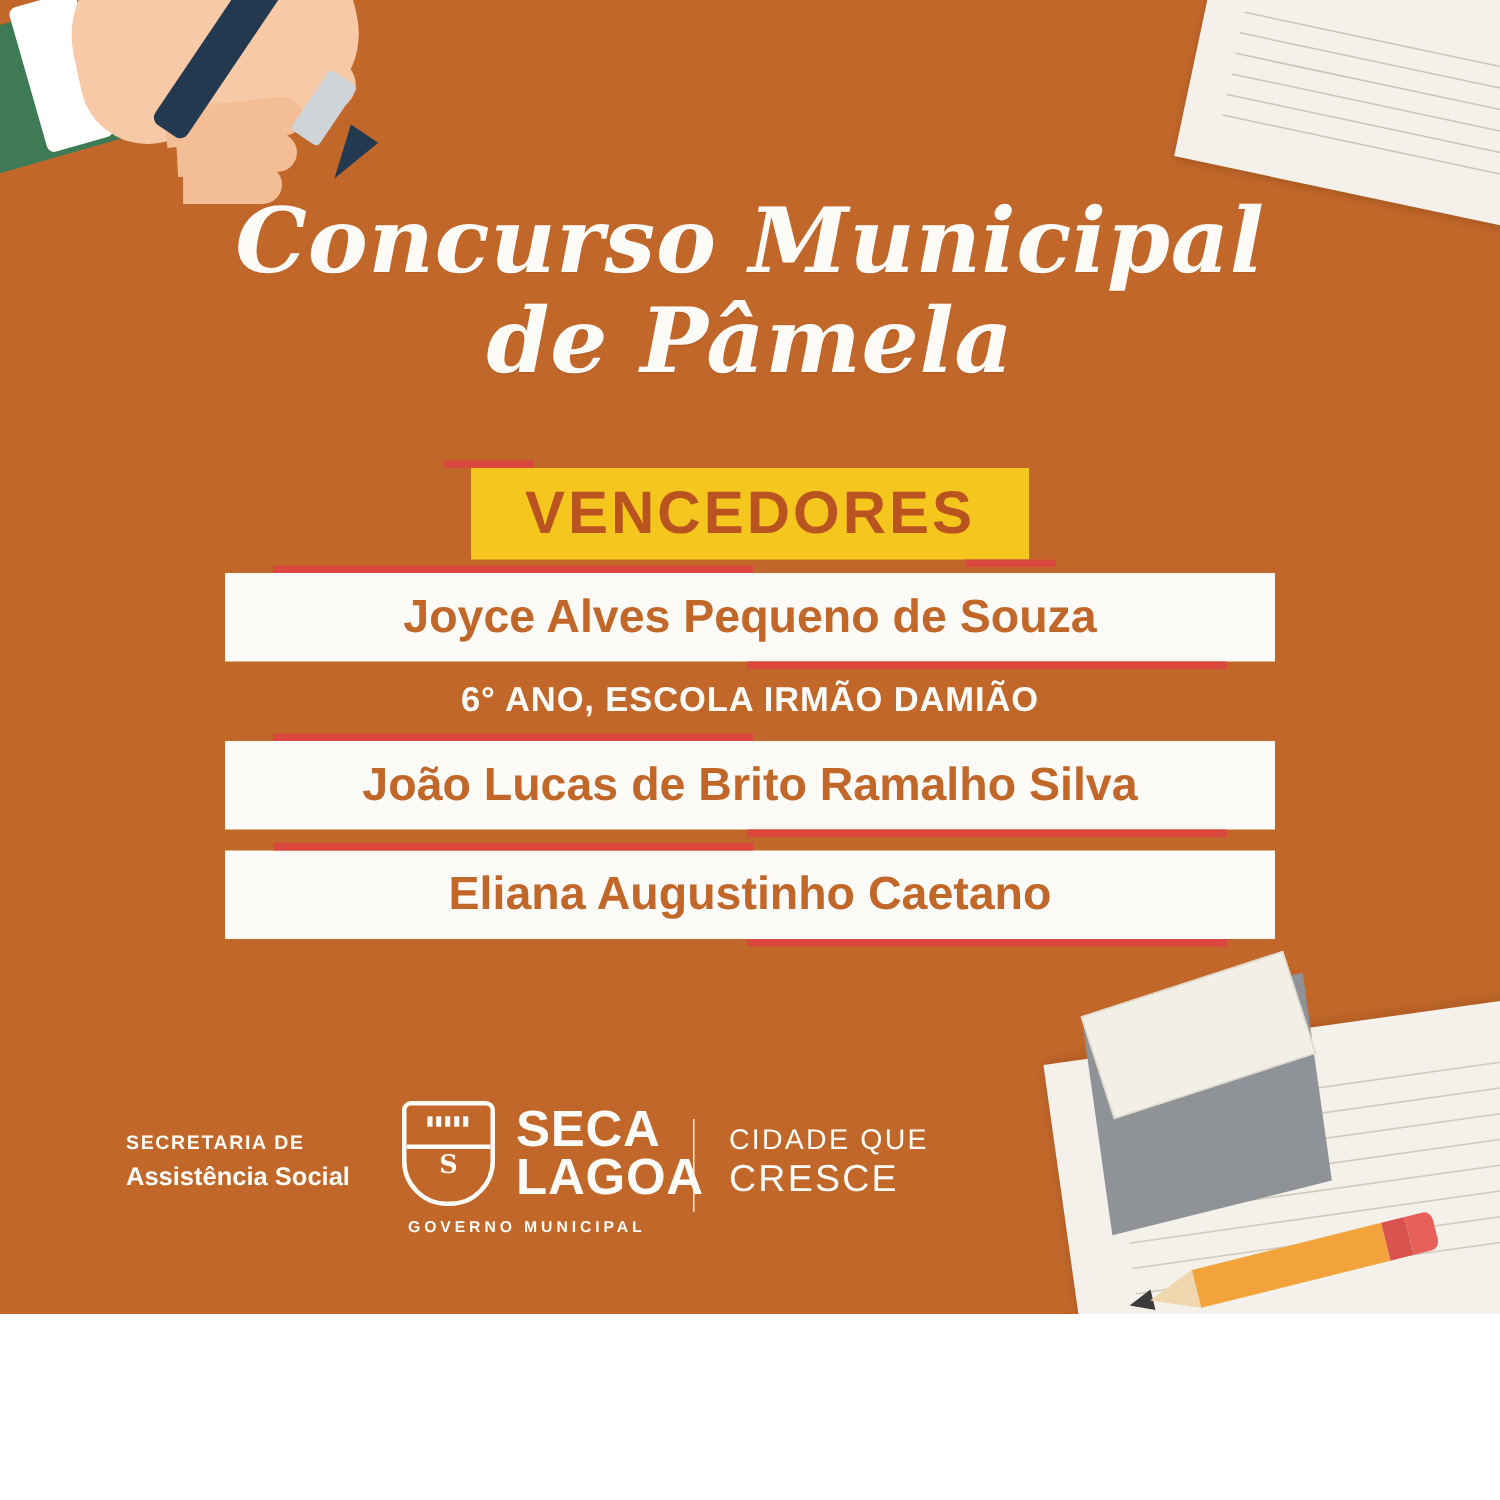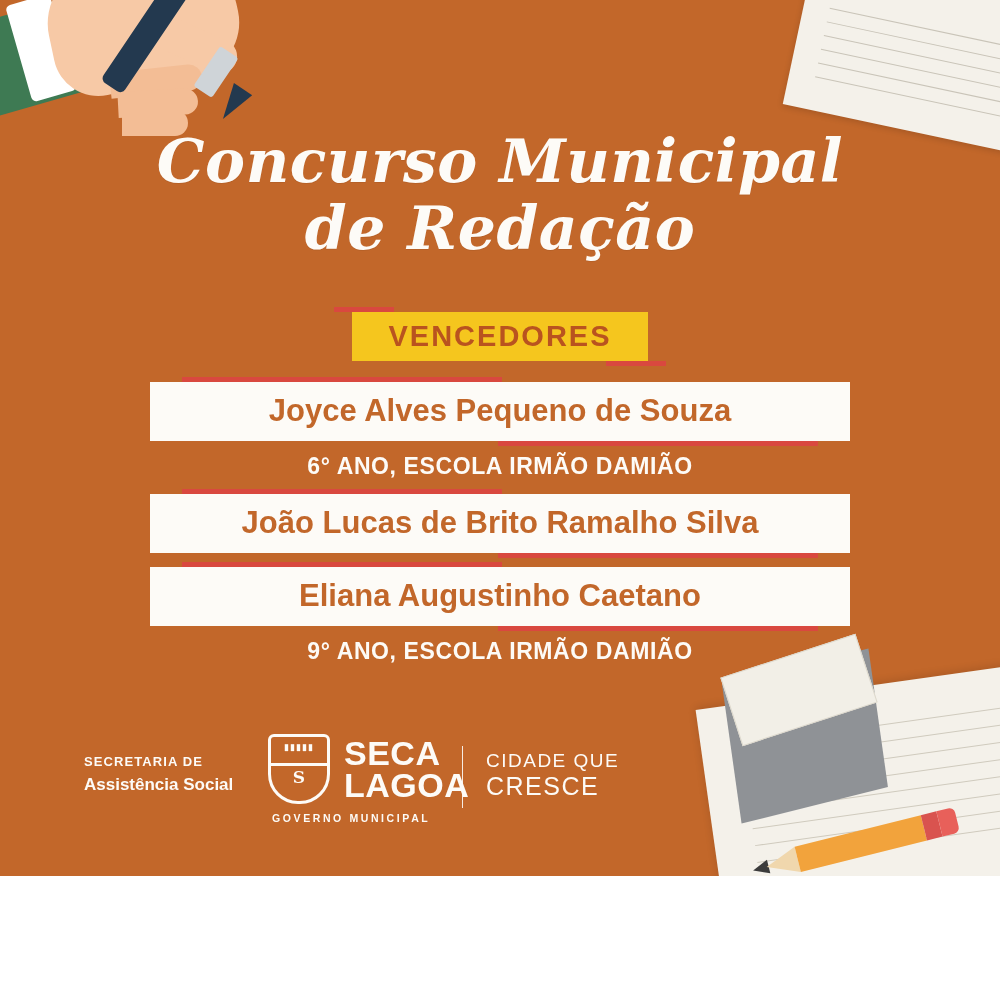--- a/index.html
+++ b/index.html
@@ -221,21 +221,21 @@
     top: 312px;
     left: 0;
     right: 0;
     text-align: center;
   }
   .badge {
     display: inline-block;
     position: relative;
     background: #f5c61e;
     color: #b9531f;
-    font-size: 29px;
+    font-size: 40px;
     font-weight: bold;
     letter-spacing: 2px;
     padding: 8px 36px 8px 36px;
   }
   .badge::before {
     content: "";
     position: absolute;
     left: -18px;
     top: -5px;
     width: 60px;
@@ -449,42 +449,41 @@
   <div class="pencil">
     <div class="lead"></div>
     <div class="tipwood"></div>
     <div class="body"></div>
     <div class="band"></div>
     <div class="eraser"></div>
   </div>
 
   <div class="title">
     <span>Concurso Municipal</span>
-    <span class="l2">de Redação</span>
+    <span class="l2">de Pâmela</span>
   </div>
 
   <div class="badge-wrap">
     <div class="badge">VENCEDORES</div>
   </div>
 
   <div class="winners">
 
     <div class="winner">
       <div class="name-bar">Joyce Alves Pequeno de Souza</div>
       <div class="school">6° ANO, ESCOLA IRMÃO DAMIÃO</div>
     </div>
 
     <div class="winner">
       <div class="name-bar">João Lucas de Brito Ramalho Silva</div>
     </div>
 
 
     <div class="winner">
       <div class="name-bar">Eliana Augustinho Caetano</div>
-      <div class="school">9° ANO, ESCOLA IRMÃO DAMIÃO</div>
     </div>
 
   </div>
 
   <div class="footer">
 
     <div class="secretaria">
       <div class="s1">SECRETARIA DE</div>
       <div class="s2">Assistência Social</div>
     </div>

